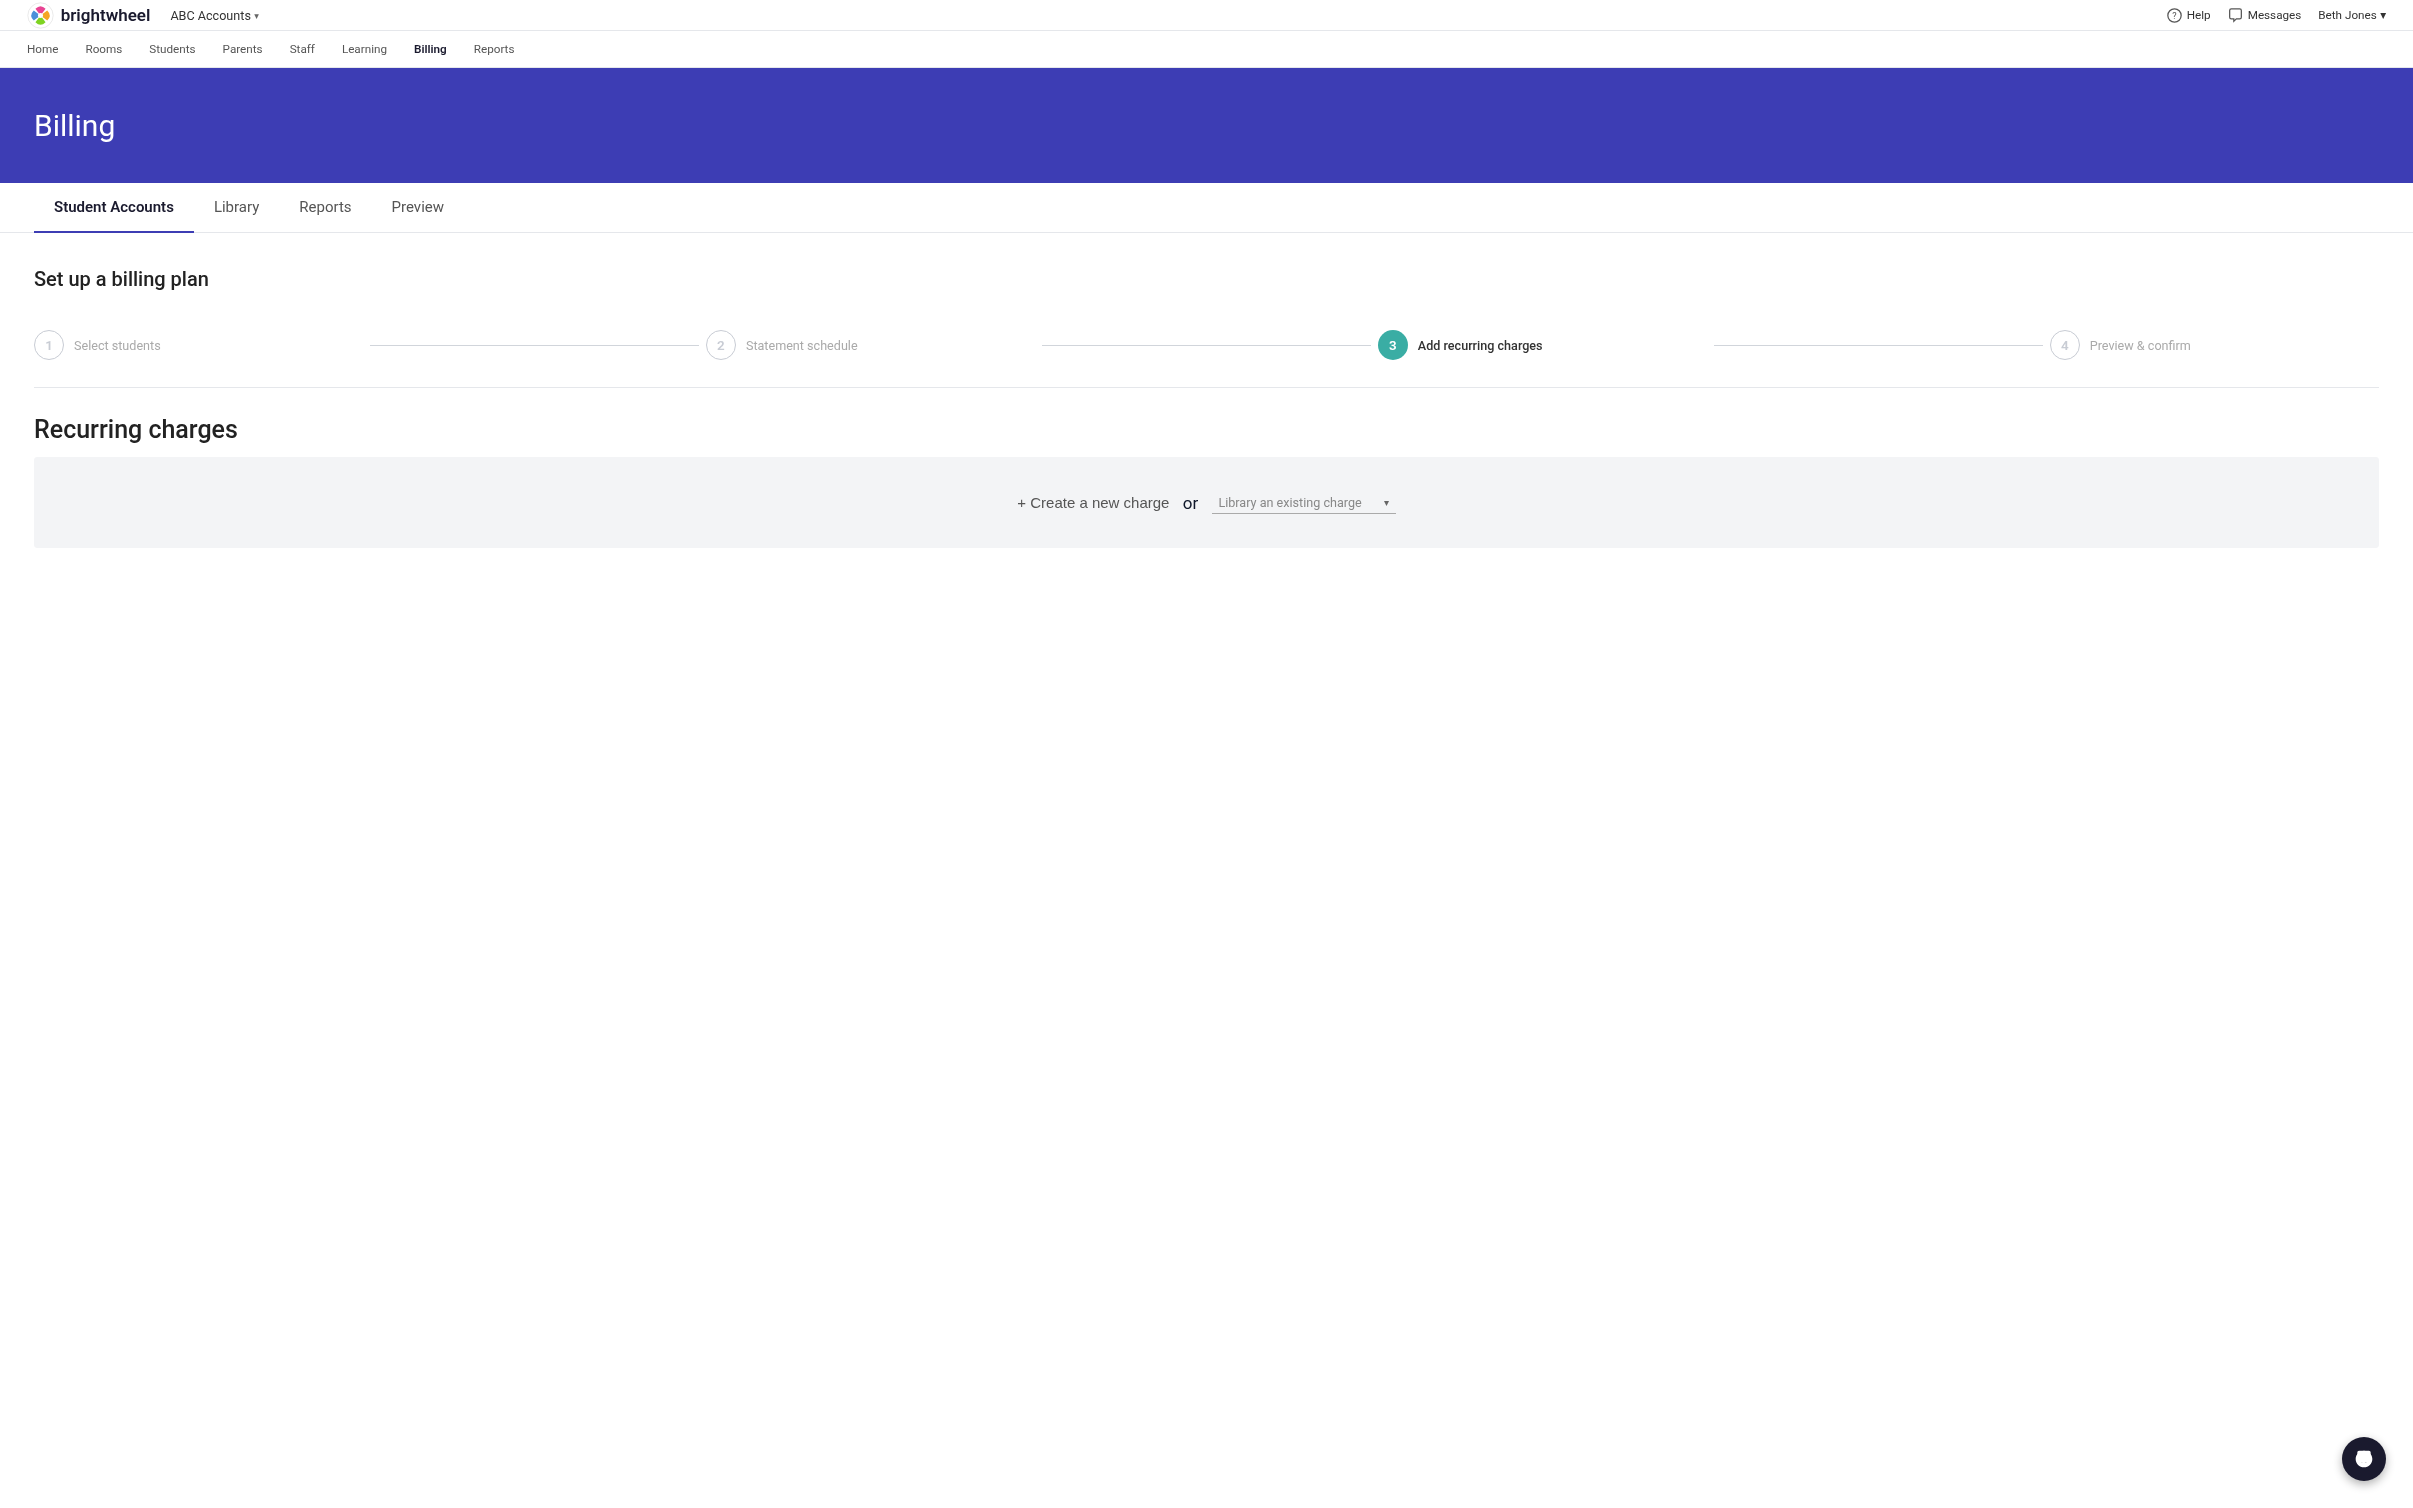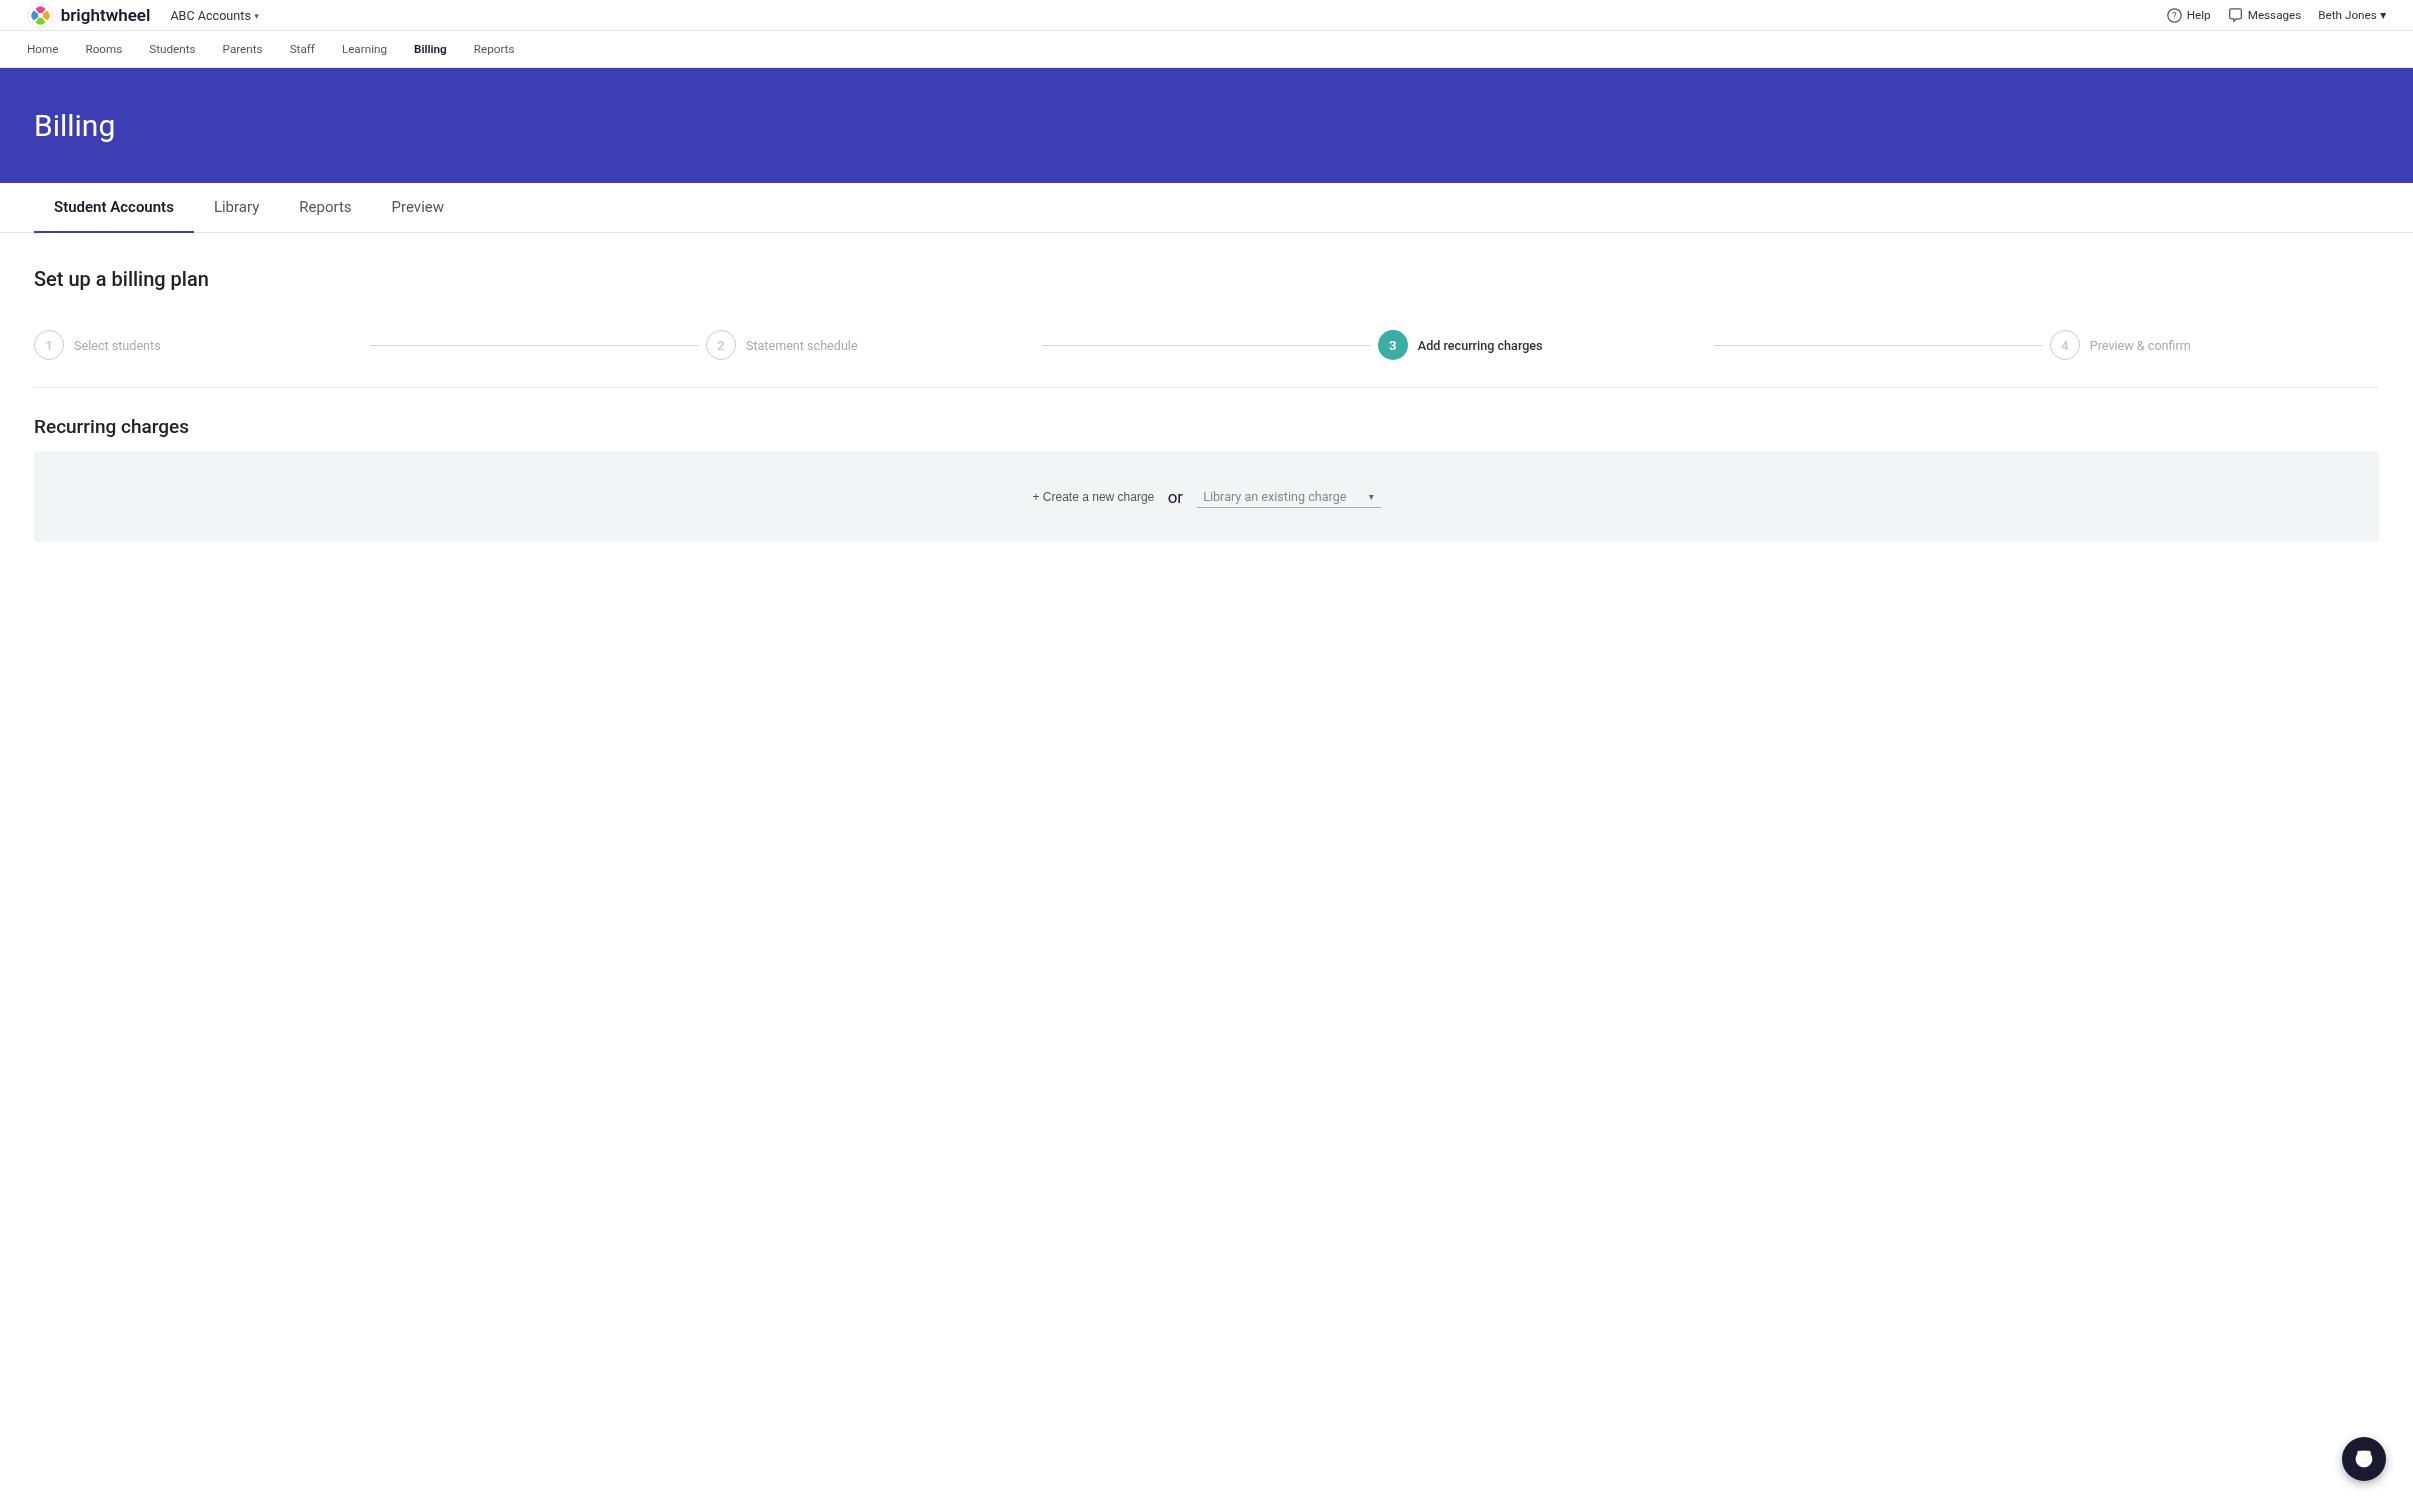--- a/index.html
+++ b/index.html
@@ -112,37 +112,37 @@
     }
     .step-label {
       font-size: 12.6px;
       color: #aaa;
     }
     .step-label.active-label { color: #333; font-weight: 500; }
 
     .divider { height: 0.8px; background: #e5e7eb; margin-bottom: 27px; }
 
     
-    .recurring-title { font-size: 19px; font-weight: 500; color: #222; margin-bottom: 13.4px; }
+    .recurring-title { font-size: 25px; font-weight: 500; color: #222; margin-bottom: 13.4px; }
 
     .charge-box {
       background: #f3f4f6;
       border-radius: 3.4px;
       padding: 34px 27px;
       display: flex;
       align-items: center;
       justify-content: center;
       gap: 13.4px;
       margin-bottom: 20px;
     }
     .create-charge-btn {
       display: flex;
       align-items: center;
       gap: 5px;
-      font-size: 12px;
+      font-size: 15px;
       color: #555;
       cursor: pointer;
       background: none;
       border: none;
     }
     .or-text { font-size: 17px; color: #0f172a; }
     .select-existing-chevron { color: #666; font-size: 10px; }
 
     .add-later-row {
       display: flex;

